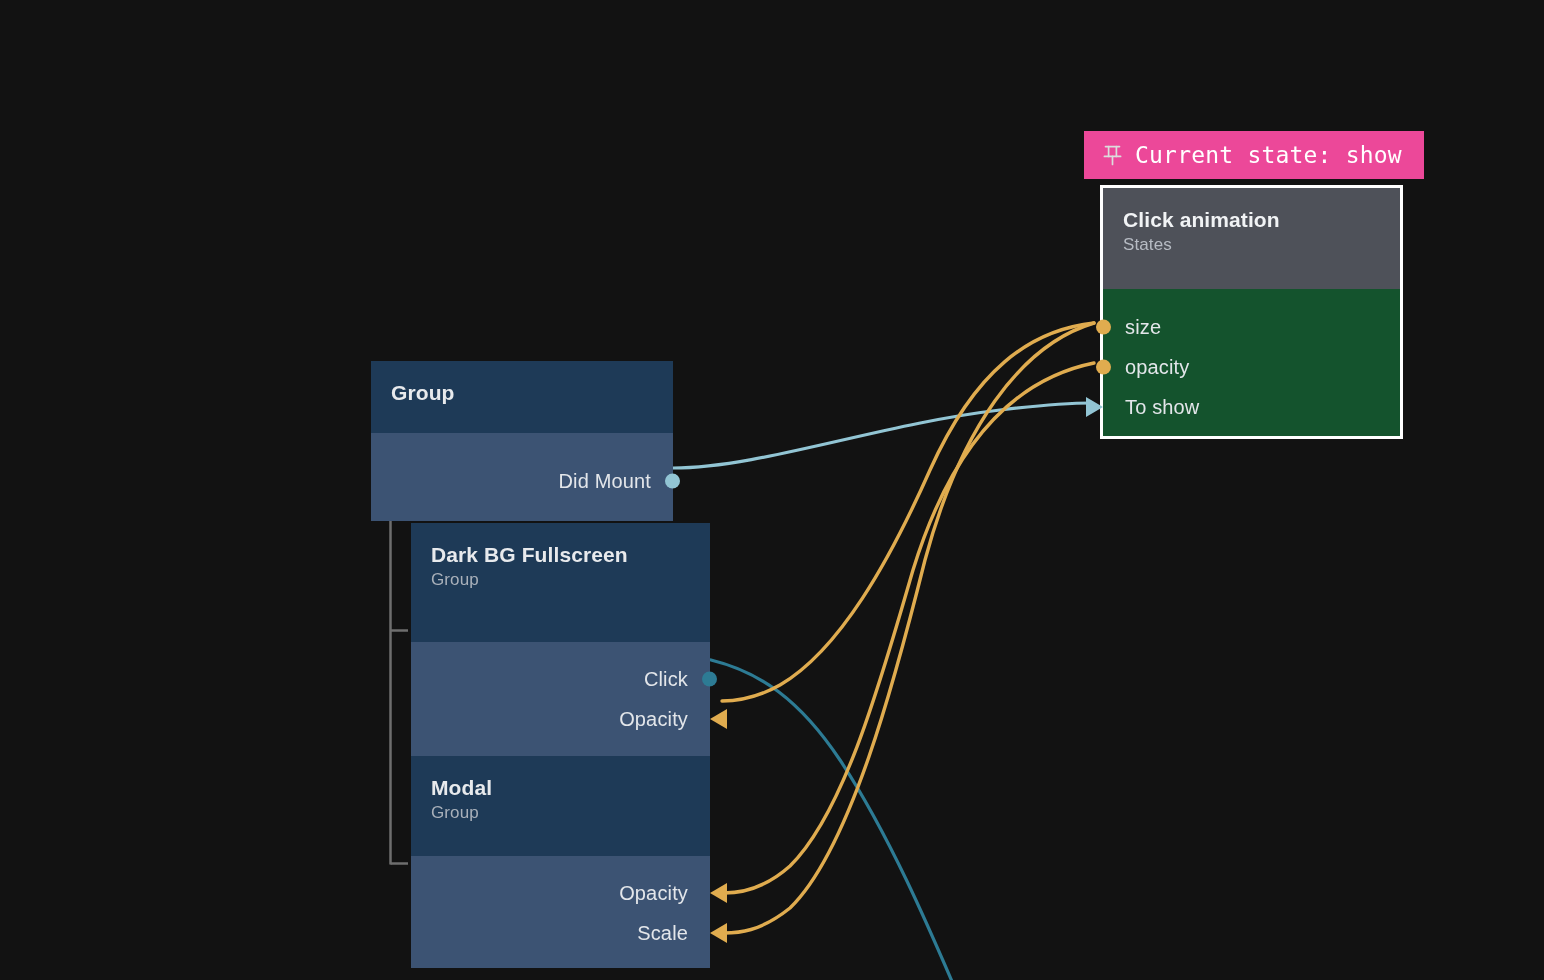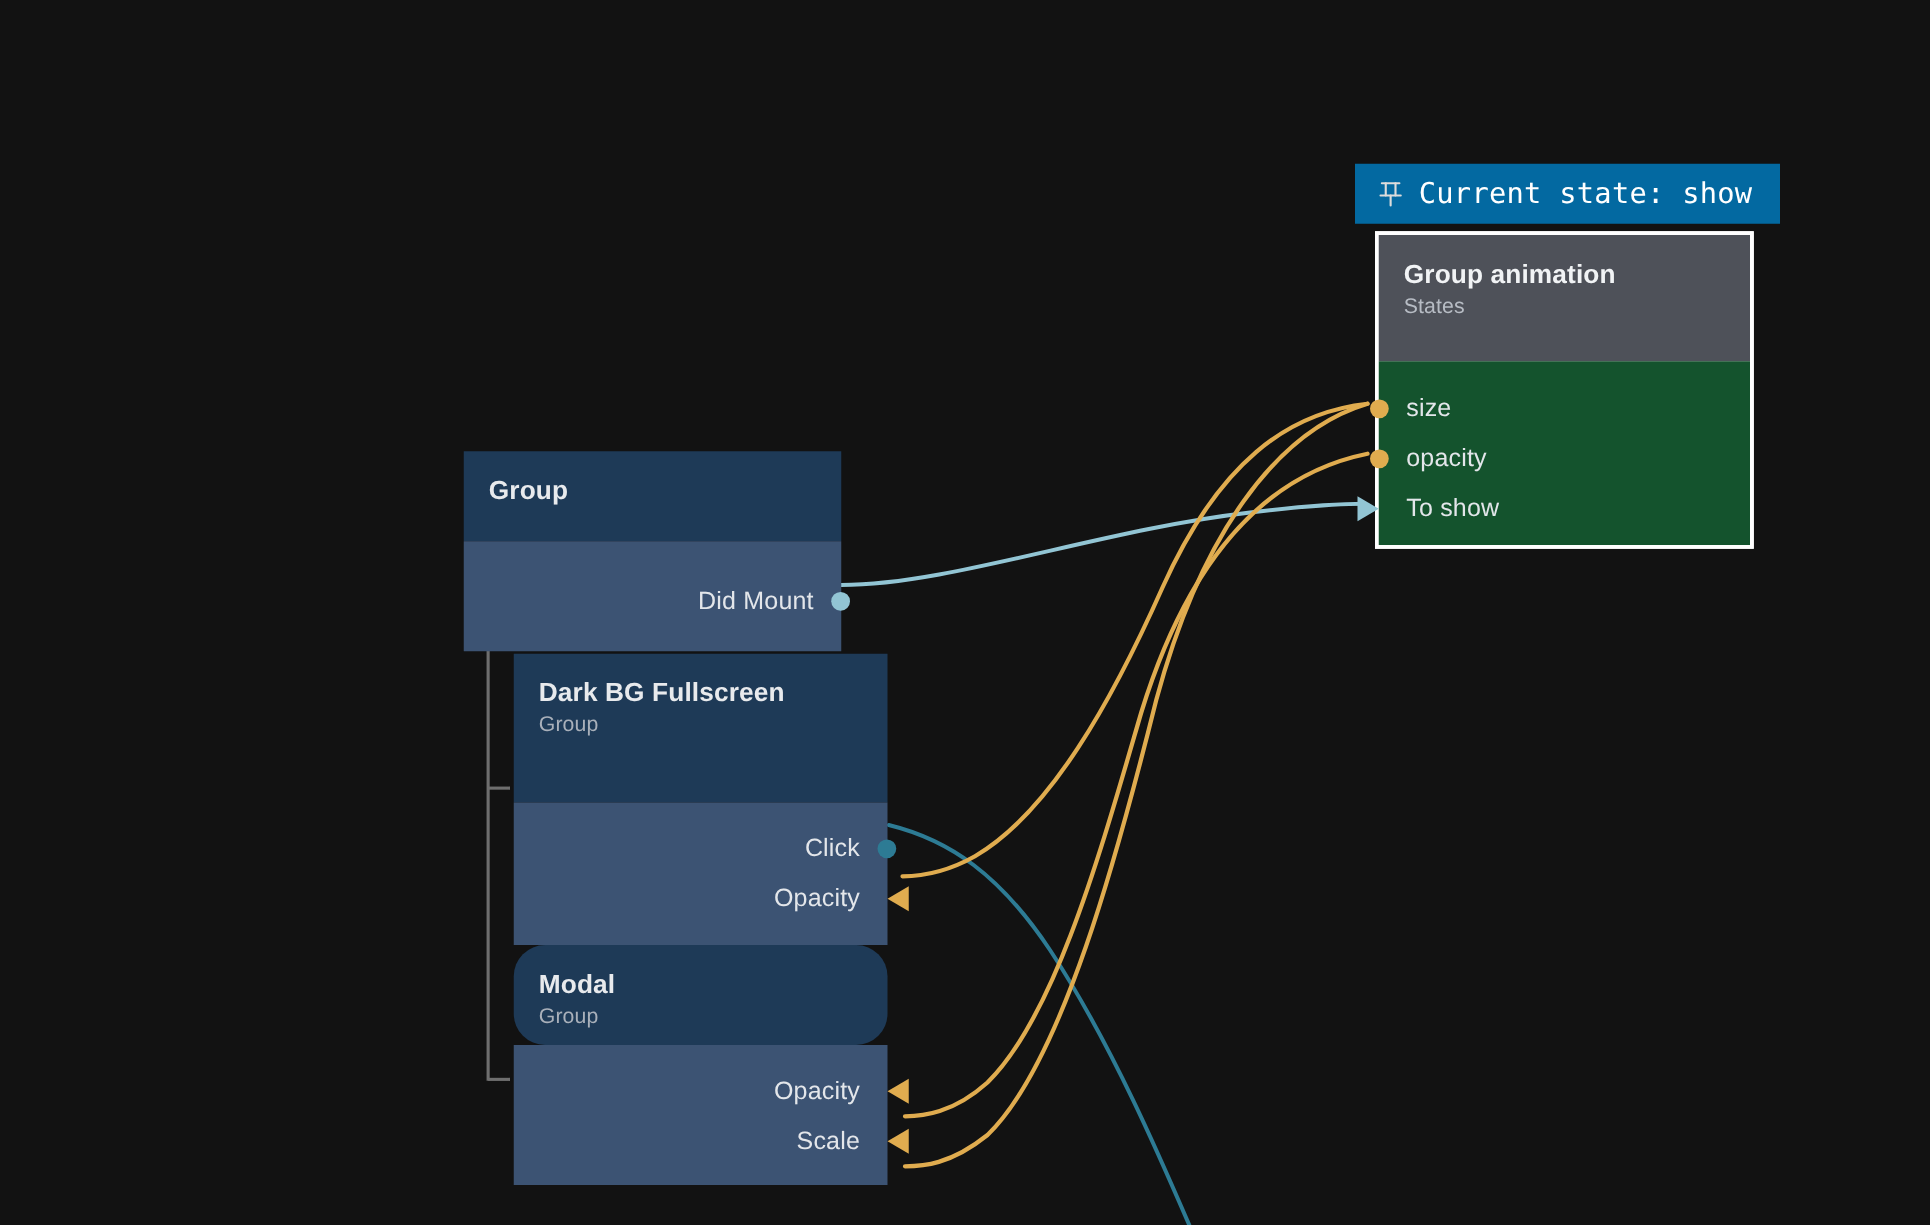--- a/index.html
+++ b/index.html
@@ -128,21 +128,21 @@
   .port-arrow.point-right {
     left: -17px;
     border-top: 10px solid transparent;
     border-bottom: 10px solid transparent;
     border-left: 17px solid #92c5d4;
   }
 
   
   #state-tooltip {
     position: absolute;
-    background: #0369a1;
+    background: #ec4899;
     color: #ffffff;
     display: flex;
     align-items: center;
     gap: 13px;
     padding: 10px 22px 11px 18px;
     box-sizing: border-box;
     font-family: "DejaVu Sans Mono", "Liberation Mono", monospace;
     font-size: 23px;
     letter-spacing: 0.2px;
     white-space: nowrap;
@@ -203,39 +203,39 @@
         <span class="port-dot on-right" style="background:#2d7b94;"></span>
       </div>
       <div class="port-row right">
         <span class="port-label">Opacity</span>
         <span class="port-arrow point-left"></span>
       </div>
     </div>
   </div>
 
   <div class="node node-blue" style="left:411px; top:756px; width:299px;">
-    <div class="node-header" style="height:80px;border-radius:25px;">
+    <div class="node-header" style="height:100px;">
       <div class="node-title">Modal</div>
       <div class="node-subtitle">Group</div>
     </div>
     <div class="node-body" style="height:112px; padding-top:17px;">
       <div class="port-row right">
         <span class="port-label">Opacity</span>
         <span class="port-arrow point-left"></span>
       </div>
       <div class="port-row right">
         <span class="port-label">Scale</span>
         <span class="port-arrow point-left"></span>
       </div>
     </div>
   </div>
 
   <div class="node node-grey" style="left:1100px; top:185px; width:303px;">
     <div class="node-header" style="height:101px;">
-      <div class="node-title">Group animation</div>
+      <div class="node-title">Click animation</div>
       <div class="node-subtitle">States</div>
     </div>
     <div class="node-body" style="height:147px; padding-top:18px;">
       <div class="port-row left">
         <span class="port-dot on-left" style="background:#e0ac4f;"></span>
         <span class="port-label">size</span>
       </div>
       <div class="port-row left">
         <span class="port-dot on-left" style="background:#e0ac4f;"></span>
         <span class="port-label">opacity</span>

